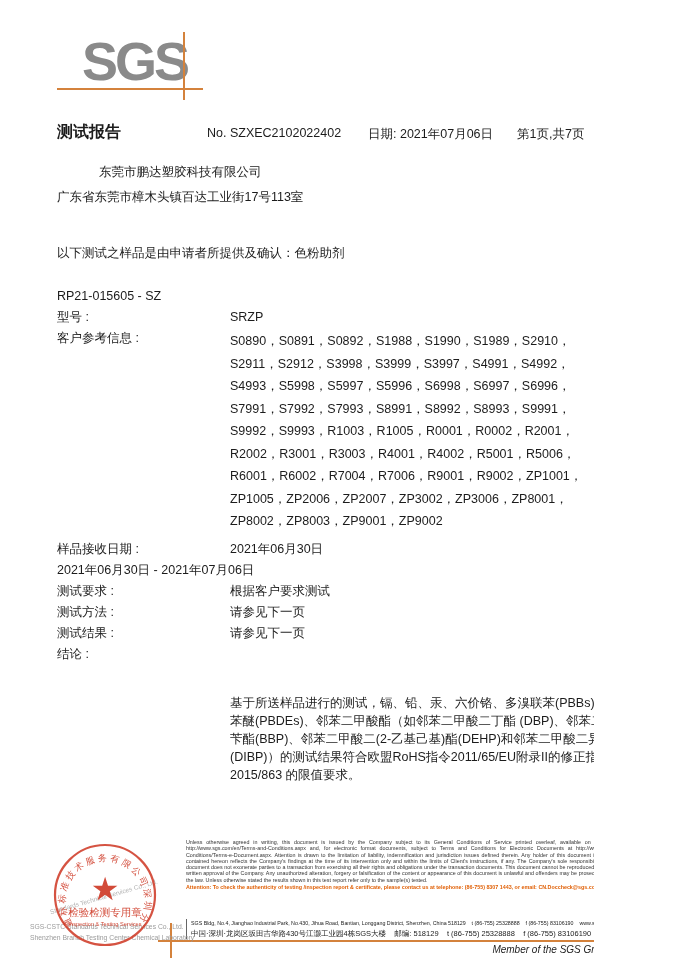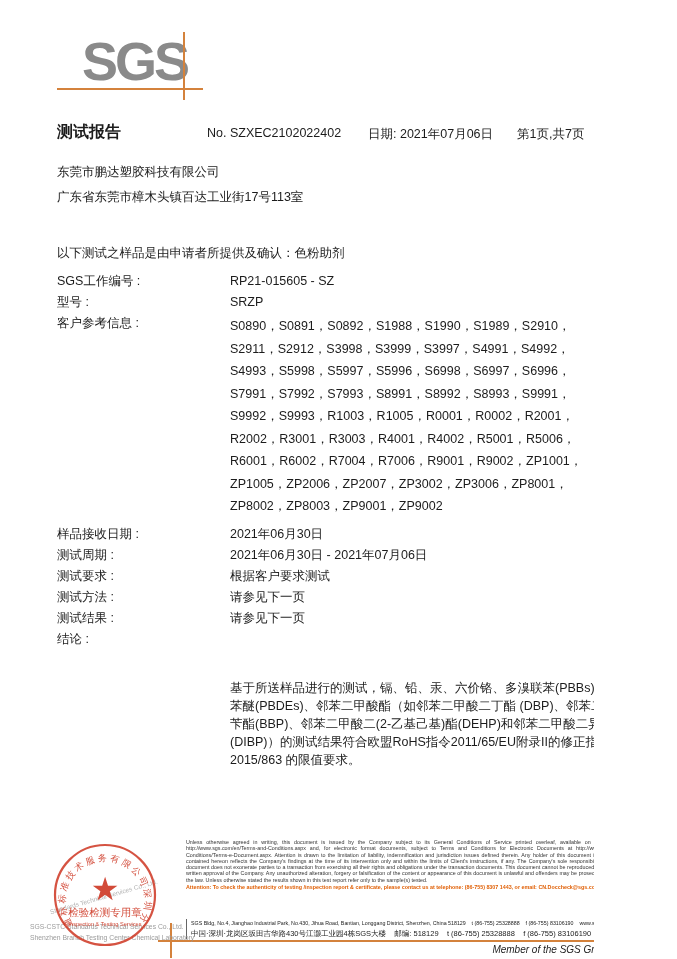--- a/index.html
+++ b/index.html
@@ -12,25 +12,25 @@
   .logo-hline{position:absolute;left:57px;top:88px;width:146px;height:2px;background:#d4823c;}
   .logo-vline{position:absolute;left:183px;top:32px;width:2px;height:68px;background:#d4823c;}
 
   
   .doc-title{position:absolute;left:57px;top:122px;font-size:16px;font-weight:bold;}
   .report-no{position:absolute;left:207px;top:126px;font-size:12.5px;}
   .report-date{position:absolute;left:368px;top:126px;font-size:12.5px;text-align:center;}
   .page-info{position:absolute;left:517px;top:126px;font-size:12.5px;}
 
   
-  .applicant{position:absolute;left:57px;top:160px;font-size:12.5px;line-height:25px;}
+  .applicant{position:absolute;left:57px;top:160px;font-size:12.5px;line-height:25px;text-align:center;}
 
   
   .fields{position:absolute;left:57px;top:245px;width:588px;font-size:12.5px;}
-  .intro{margin-bottom:11px;line-height:17px;}
+  .intro{margin-bottom:26px;line-height:17px;}
   .row{display:flex;margin-bottom:4px;line-height:17px;}
   .row .label{width:173px;flex:none;}
   .row .value{flex:1;white-space:pre-line;}
   .row.refs{margin-bottom:8px;}
   .row.refs .value{line-height:22.5px;}
   .row.conclusion .value{line-height:18px;margin-top:48px;}
 
   
   .company-gray{position:absolute;left:30px;top:921px;font-size:6.8px;line-height:11px;
                 color:#9b9b9b;z-index:1;}
@@ -65,21 +65,20 @@
 
   <div class="applicant">
     <div>东莞市鹏达塑胶科技有限公司</div>
     <div>广东省东莞市樟木头镇百达工业街17号113室</div>
   </div>
 
   <div class="fields">
     <div class="intro">以下测试之样品是由申请者所提供及确认：色粉助剂</div>
 
     <div class="row">
-      <div class="label">SGS工作编号 :</div>
       <div class="value">RP21-015605 - SZ</div>
     </div>
     <div class="row">
       <div class="label">型号 :</div>
       <div class="value">SRZP</div>
     </div>
     <div class="row refs">
       <div class="label">客户参考信息 :</div>
       <div class="value">S0890，S0891，S0892，S1988，S1990，S1989，S2910，
 S2911，S2912，S3998，S3999，S3997，S4991，S4992，
@@ -89,21 +88,20 @@
 R2002，R3001，R3003，R4001，R4002，R5001，R5006，
 R6001，R6002，R7004，R7006，R9001，R9002，ZP1001，
 ZP1005，ZP2006，ZP2007，ZP3002，ZP3006，ZP8001，
 ZP8002，ZP8003，ZP9001，ZP9002</div>
     </div>
     <div class="row">
       <div class="label">样品接收日期 :</div>
       <div class="value">2021年06月30日</div>
     </div>
     <div class="row">
-      <div class="label">测试周期 :</div>
       <div class="value">2021年06月30日 - 2021年07月06日</div>
     </div>
     <div class="row">
       <div class="label">测试要求 :</div>
       <div class="value">根据客户要求测试</div>
     </div>
     <div class="row">
       <div class="label">测试方法 :</div>
       <div class="value">请参见下一页</div>
     </div>

